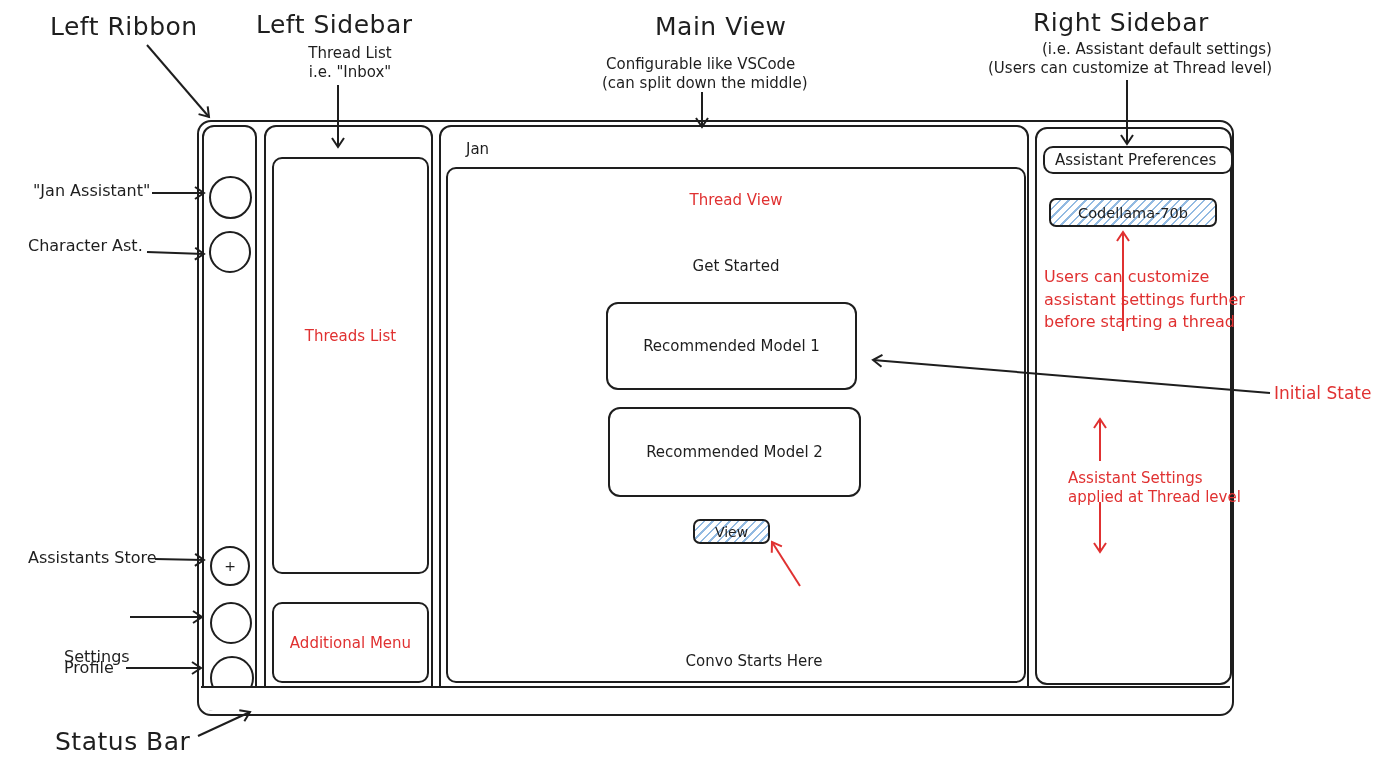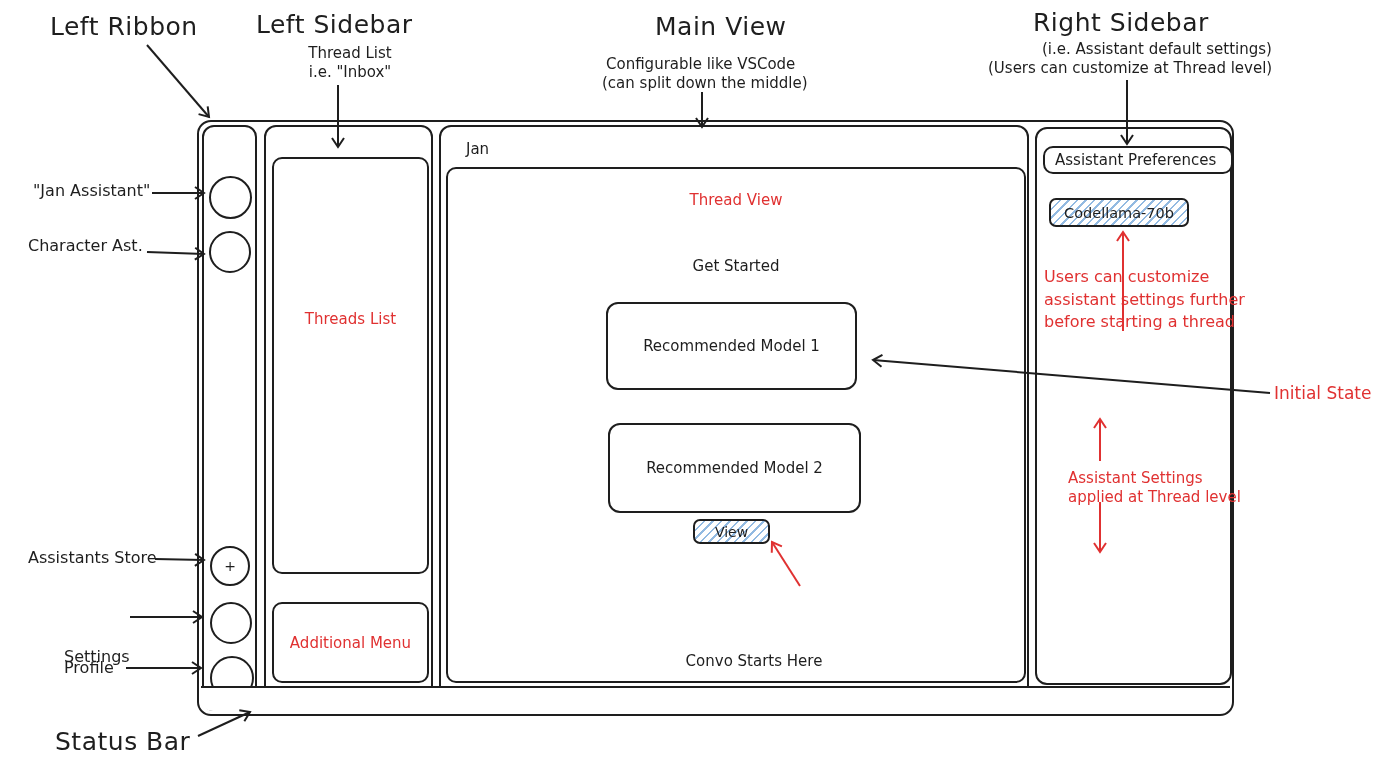--- a/index.html
+++ b/index.html
@@ -81,54 +81,54 @@
       <div class="circle" style="left:5px; top:104px; width:42px; height:42px;"></div>
       <div class="circle" style="left:6px; top:419px; width:40px; height:40px;">
           <span>+</span>
         </div>
       <div class="circle" style="left:6px; top:475px; width:42px; height:42px;"></div>
       <div class="circle" style="left:6px; top:529px; width:44px; height:44px;"></div>
     </div>
 
     <div class="panel sidebar">
       <div class="innerbox" style="left:6px; top:30px; width:157px; height:417px;">
-        <div class="abs red boxlabel center-text" style="left:0; right:0; top:151px;">Threads List</div>
+        <div class="abs red boxlabel center-text" style="left:0; right:0; top:168px;">Threads List</div>
       </div>
       <div class="innerbox" style="left:6px; top:475px; width:157px; height:81px; display:flex; align-items:center; justify-content:center;">
         <span class="red boxlabel">Additional Menu</span>
       </div>
     </div>
 
     <div class="panel mainview">
       <div class="abs boxlabel" style="left:25px; top:13px;">Jan</div>
 
       <div class="innerbox" style="left:5px; top:40px; width:580px; height:516px;">
         <div class="abs red boxlabel center-text" style="left:0; right:0; top:22px;">Thread View</div>
         <div class="abs boxlabel center-text" style="left:0; right:0; top:88px;">Get Started</div>
 
         <div class="modelbox" style="left:158px; top:133px; width:251px; height:88px;">
           <span>Recommended Model 1</span>
         </div>
-        <div class="modelbox" style="left:160px; top:254px; width:253px; height:90px;">
+        <div class="modelbox" style="left:160px; top:238px; width:253px; height:90px;">
           <span>Recommended Model 2</span>
         </div>
 
         <div class="abs hatch" style="left:245px; top:350px; width:77px; height:25px; font-size:14px;">
           <span>View</span>
         </div>
 
         <div class="abs boxlabel center-text" style="left:0; right:0; top:483px;margin-left:36px;">Convo Starts Here</div>
       </div>
     </div>
 
     <div class="panel rightbar">
       <div class="innerbox" style="left:6px; top:17px; width:190px; height:28px; display:flex; align-items:center; padding-left:10px;">
         <span class="boxlabel">Assistant Preferences</span>
       </div>
-      <div class="abs hatch" style="left:12px; top:69px; width:140px; height:29px; font-size:14.5px;">
+      <div class="abs hatch" style="left:12px; top:69px; width:168px; height:29px; font-size:14.5px;">
         <span>Codellama-70b</span>
       </div>
 
       <div class="abs red note-lines-sm" style="left:31px; top:340px;">
         <div>Assistant Settings</div>
         <div>applied at Thread level</div>
       </div>
 
       <div class="abs red note-lines" style="left:7px; top:137px;">
         <div>Users can customize</div>

